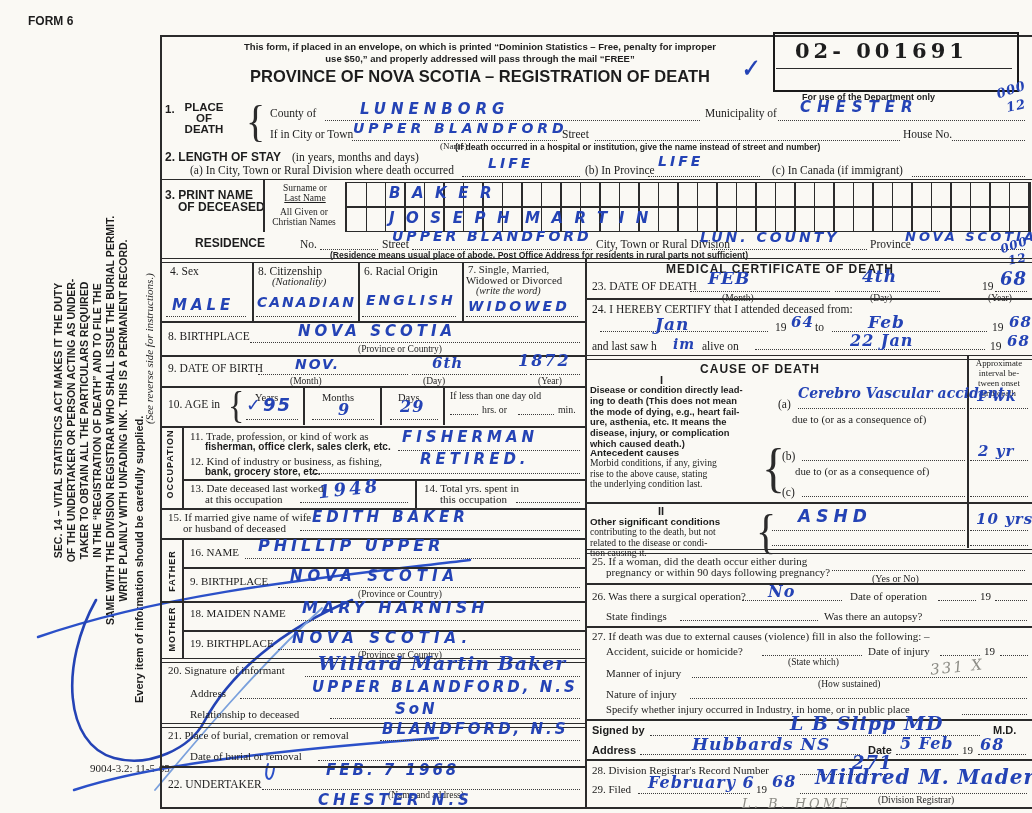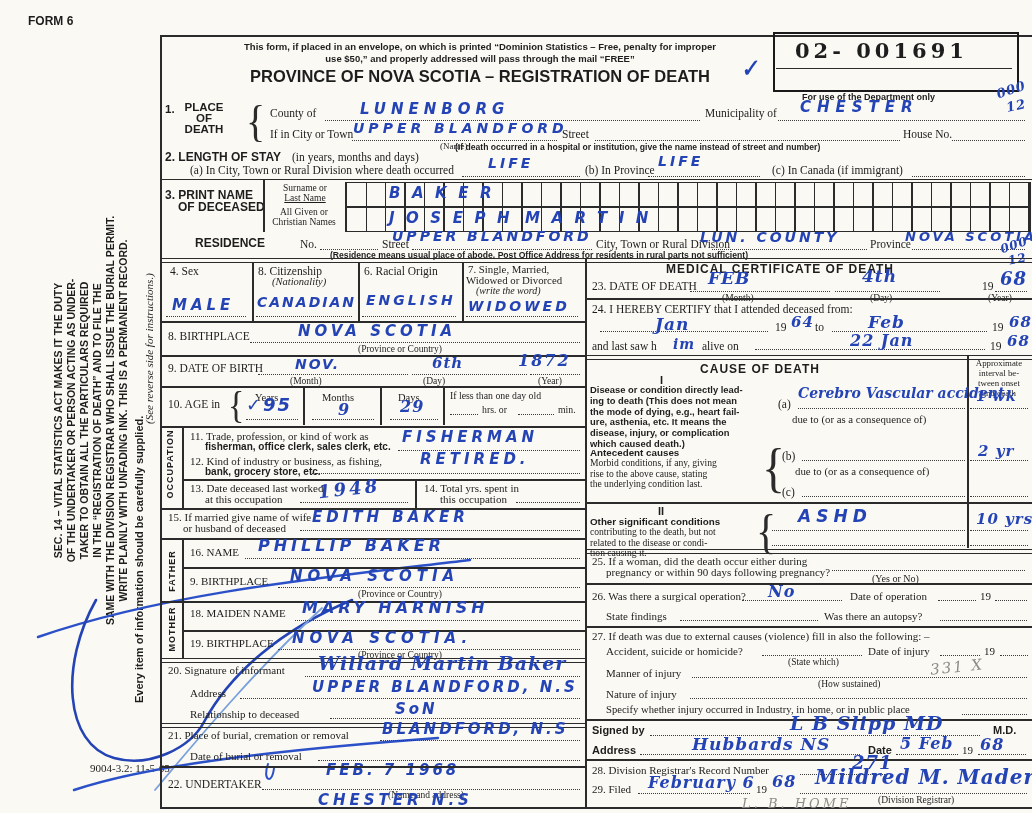--- a/index.html
+++ b/index.html
@@ -223,21 +223,21 @@
   <div class="a" style="left:168px;top:511px;font-size:11px">15. If married give name of wife</div>
   <div class="a" style="left:183px;top:522px;font-size:11px">or husband of deceased</div>
   <div class="dot" style="left:300px;top:530px;width:280px"></div>
   <div class="hw a" style="left:312px;top:508px;font-size:15px;letter-spacing:4px">EDITH  BAKER</div>
   <div class="rh" style="left:160px;top:538px;width:425px"></div>
 
   <div class="a vert fa b" style="left:167px;top:600px;width:58px;font-size:9px;letter-spacing:1px;text-align:center">FATHER</div>
   <div class="rv" style="left:182px;top:538px;height:66px"></div>
   <div class="a" style="left:190px;top:546px;font-size:11px">16. NAME</div>
   <div class="dot" style="left:245px;top:558px;width:335px"></div>
-  <div class="hw a" style="left:258px;top:536px;font-size:16px;letter-spacing:4px">PHILLIP   BAKER</div>
+  <div class="hw a" style="left:258px;top:536px;font-size:16px;letter-spacing:4px">PHILLIP   UPPER</div>
   <div class="rh" style="left:182px;top:567px;width:403px"></div>
   <div class="a" style="left:190px;top:575px;font-size:11px">9. BIRTHPLACE</div>
   <div class="dot" style="left:278px;top:587px;width:302px"></div>
   <div class="hw a" style="left:290px;top:567px;font-size:15px;letter-spacing:5px">NOVA  SCOTIA</div>
   <div class="a" style="left:358px;top:589px;font-size:9.5px">(Province or Country)</div>
   <div class="rh" style="left:160px;top:601px;width:425px"></div>
 
   <div class="a vert fa b" style="left:167px;top:655px;width:52px;font-size:9px;letter-spacing:1px;text-align:center">MOTHER</div>
   <div class="rv" style="left:182px;top:601px;height:57px"></div>
   <div class="a" style="left:190px;top:607px;font-size:11px">18. MAIDEN NAME</div>

